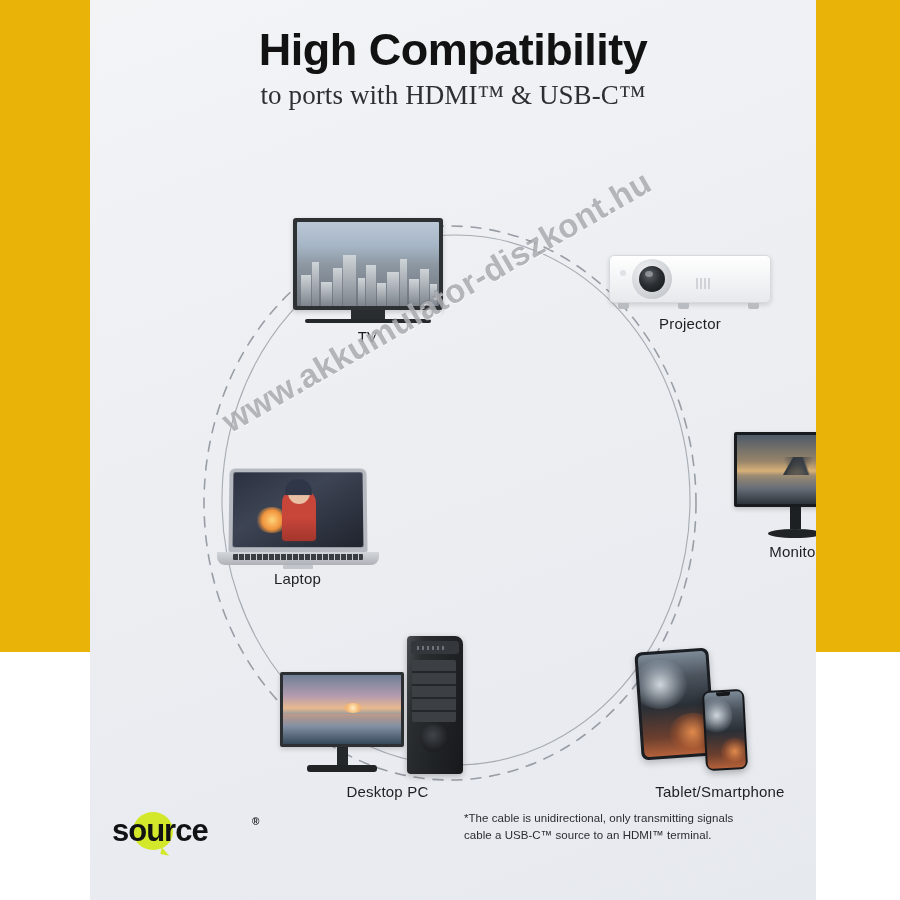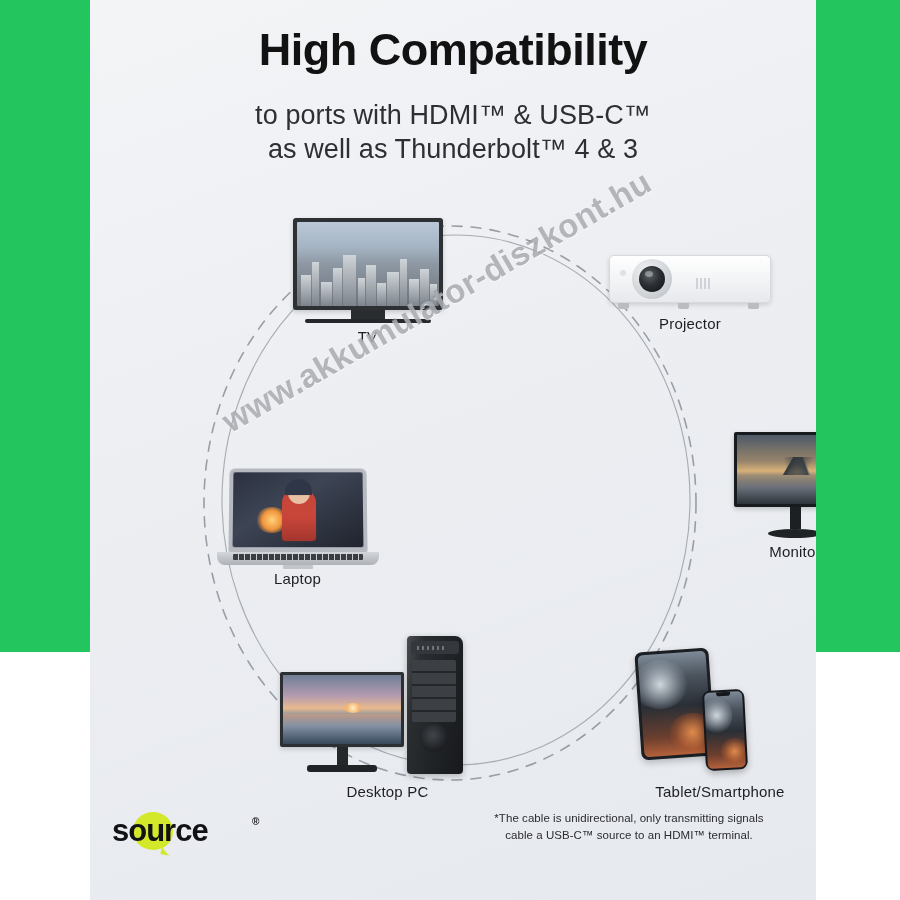--- a/index.html
+++ b/index.html
@@ -13,21 +13,21 @@
     height: 900px;
     font-family: "Liberation Sans", sans-serif;
     overflow: hidden;
   }
 
   
   #poster {
     position: absolute;
     left: 0; top: 0;
     width: 900px; height: 652px;
-    background: #22c55e;
+    background: #eab308;
   }
   #panel {
     position: absolute;
     left: 90px; top: 0;
     width: 726px; height: 900px;
     background: linear-gradient(160deg, #f3f4f6 0%, #eceef2 45%, #e6e9ee 100%);
     overflow: hidden;
   }
 
   
@@ -47,21 +47,21 @@
     white-space: nowrap;
   }
   .subtitle-line {
     font-size: 27px;
     font-weight: 400;
     color: #2d2f33;
     line-height: 1.28;
     letter-spacing: 0.1px;
     white-space: nowrap;
   }
-  #subtitle-1 { margin-top: 23px; }
+  #subtitle-1 { margin-top: 3px; font-family: Liberation Serif, serif; }
 
   
   #diagram {
     position: absolute;
     left: 0; top: 0;
     width: 726px; height: 900px;
     z-index: 2;
   }
   #diagram svg { display: block; }
 
@@ -397,37 +397,35 @@
     border-bottom: 0 solid transparent;
     transform: rotate(12deg);
   }
   #logo-reg {
     position: absolute; left: 140px; top: 2px;
     font-size: 10px; color: #111214; font-weight: bold; z-index: 2;
   }
   #footnote {
     position: absolute; right: 22px; top: 0;
     width: 330px;
-    text-align: center;
     font-size: 11.5px;
     line-height: 1.45;
     color: #2a2c30;
     letter-spacing: 0.05px;
   }
 </style>
 </head>
 <body>
 
 <div id="poster">
   <div id="panel">
 
     <div id="headline">
       <div id="title">High Compatibility</div>
       <div id="subtitle-1" class="subtitle-line">to ports with HDMI™ &amp; USB-C™</div>
-      <div id="subtitle-2" class="subtitle-line">as well as Thunderbolt™ 4 &amp; 3</div>
     </div>
 
     <div id="diagram">
       <svg width="726" height="900" viewBox="0 0 726 900" xmlns="http://www.w3.org/2000/svg">
         <ellipse cx="366" cy="500" rx="234" ry="265" fill="none" stroke="#9aa0a8" stroke-width="1.1" opacity="0.85"></ellipse>
         <ellipse cx="360" cy="503" rx="246" ry="277" fill="none" stroke="#8f959d" stroke-width="1.6" stroke-dasharray="10 9" stroke-linecap="round" opacity="0.9"></ellipse>
       </svg>
     </div>
 
     <div class="node" id="node-projector">

